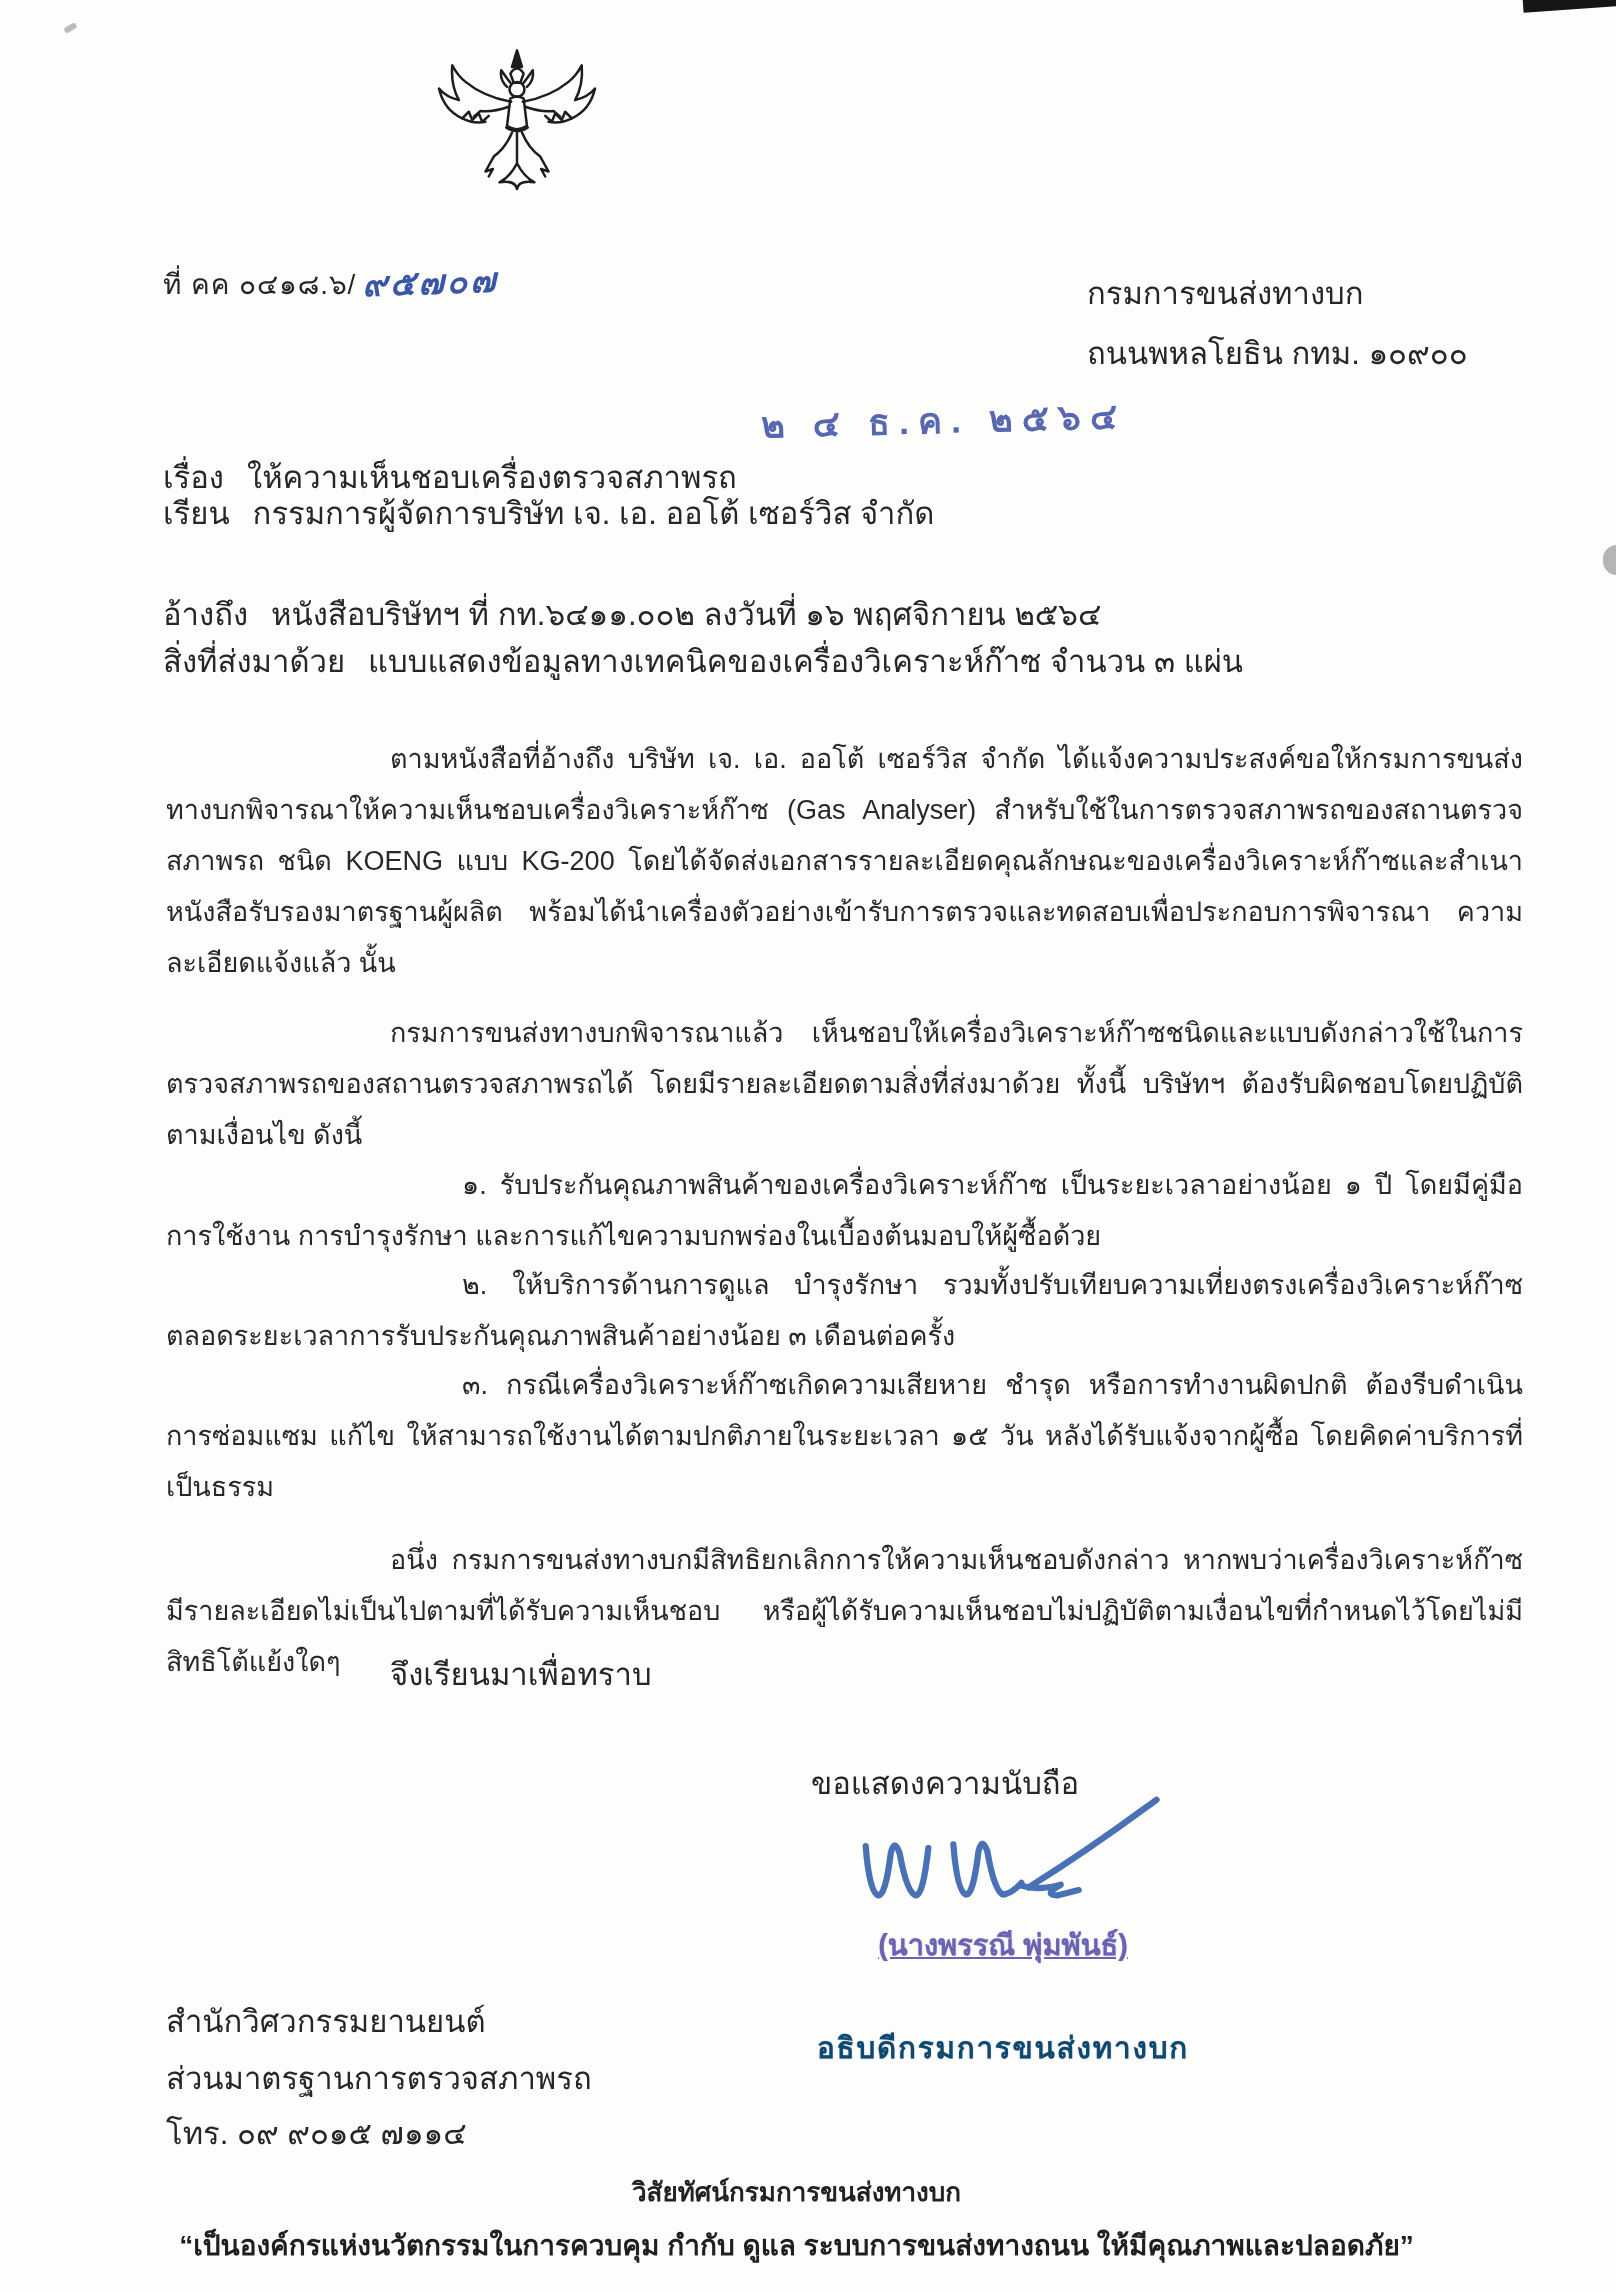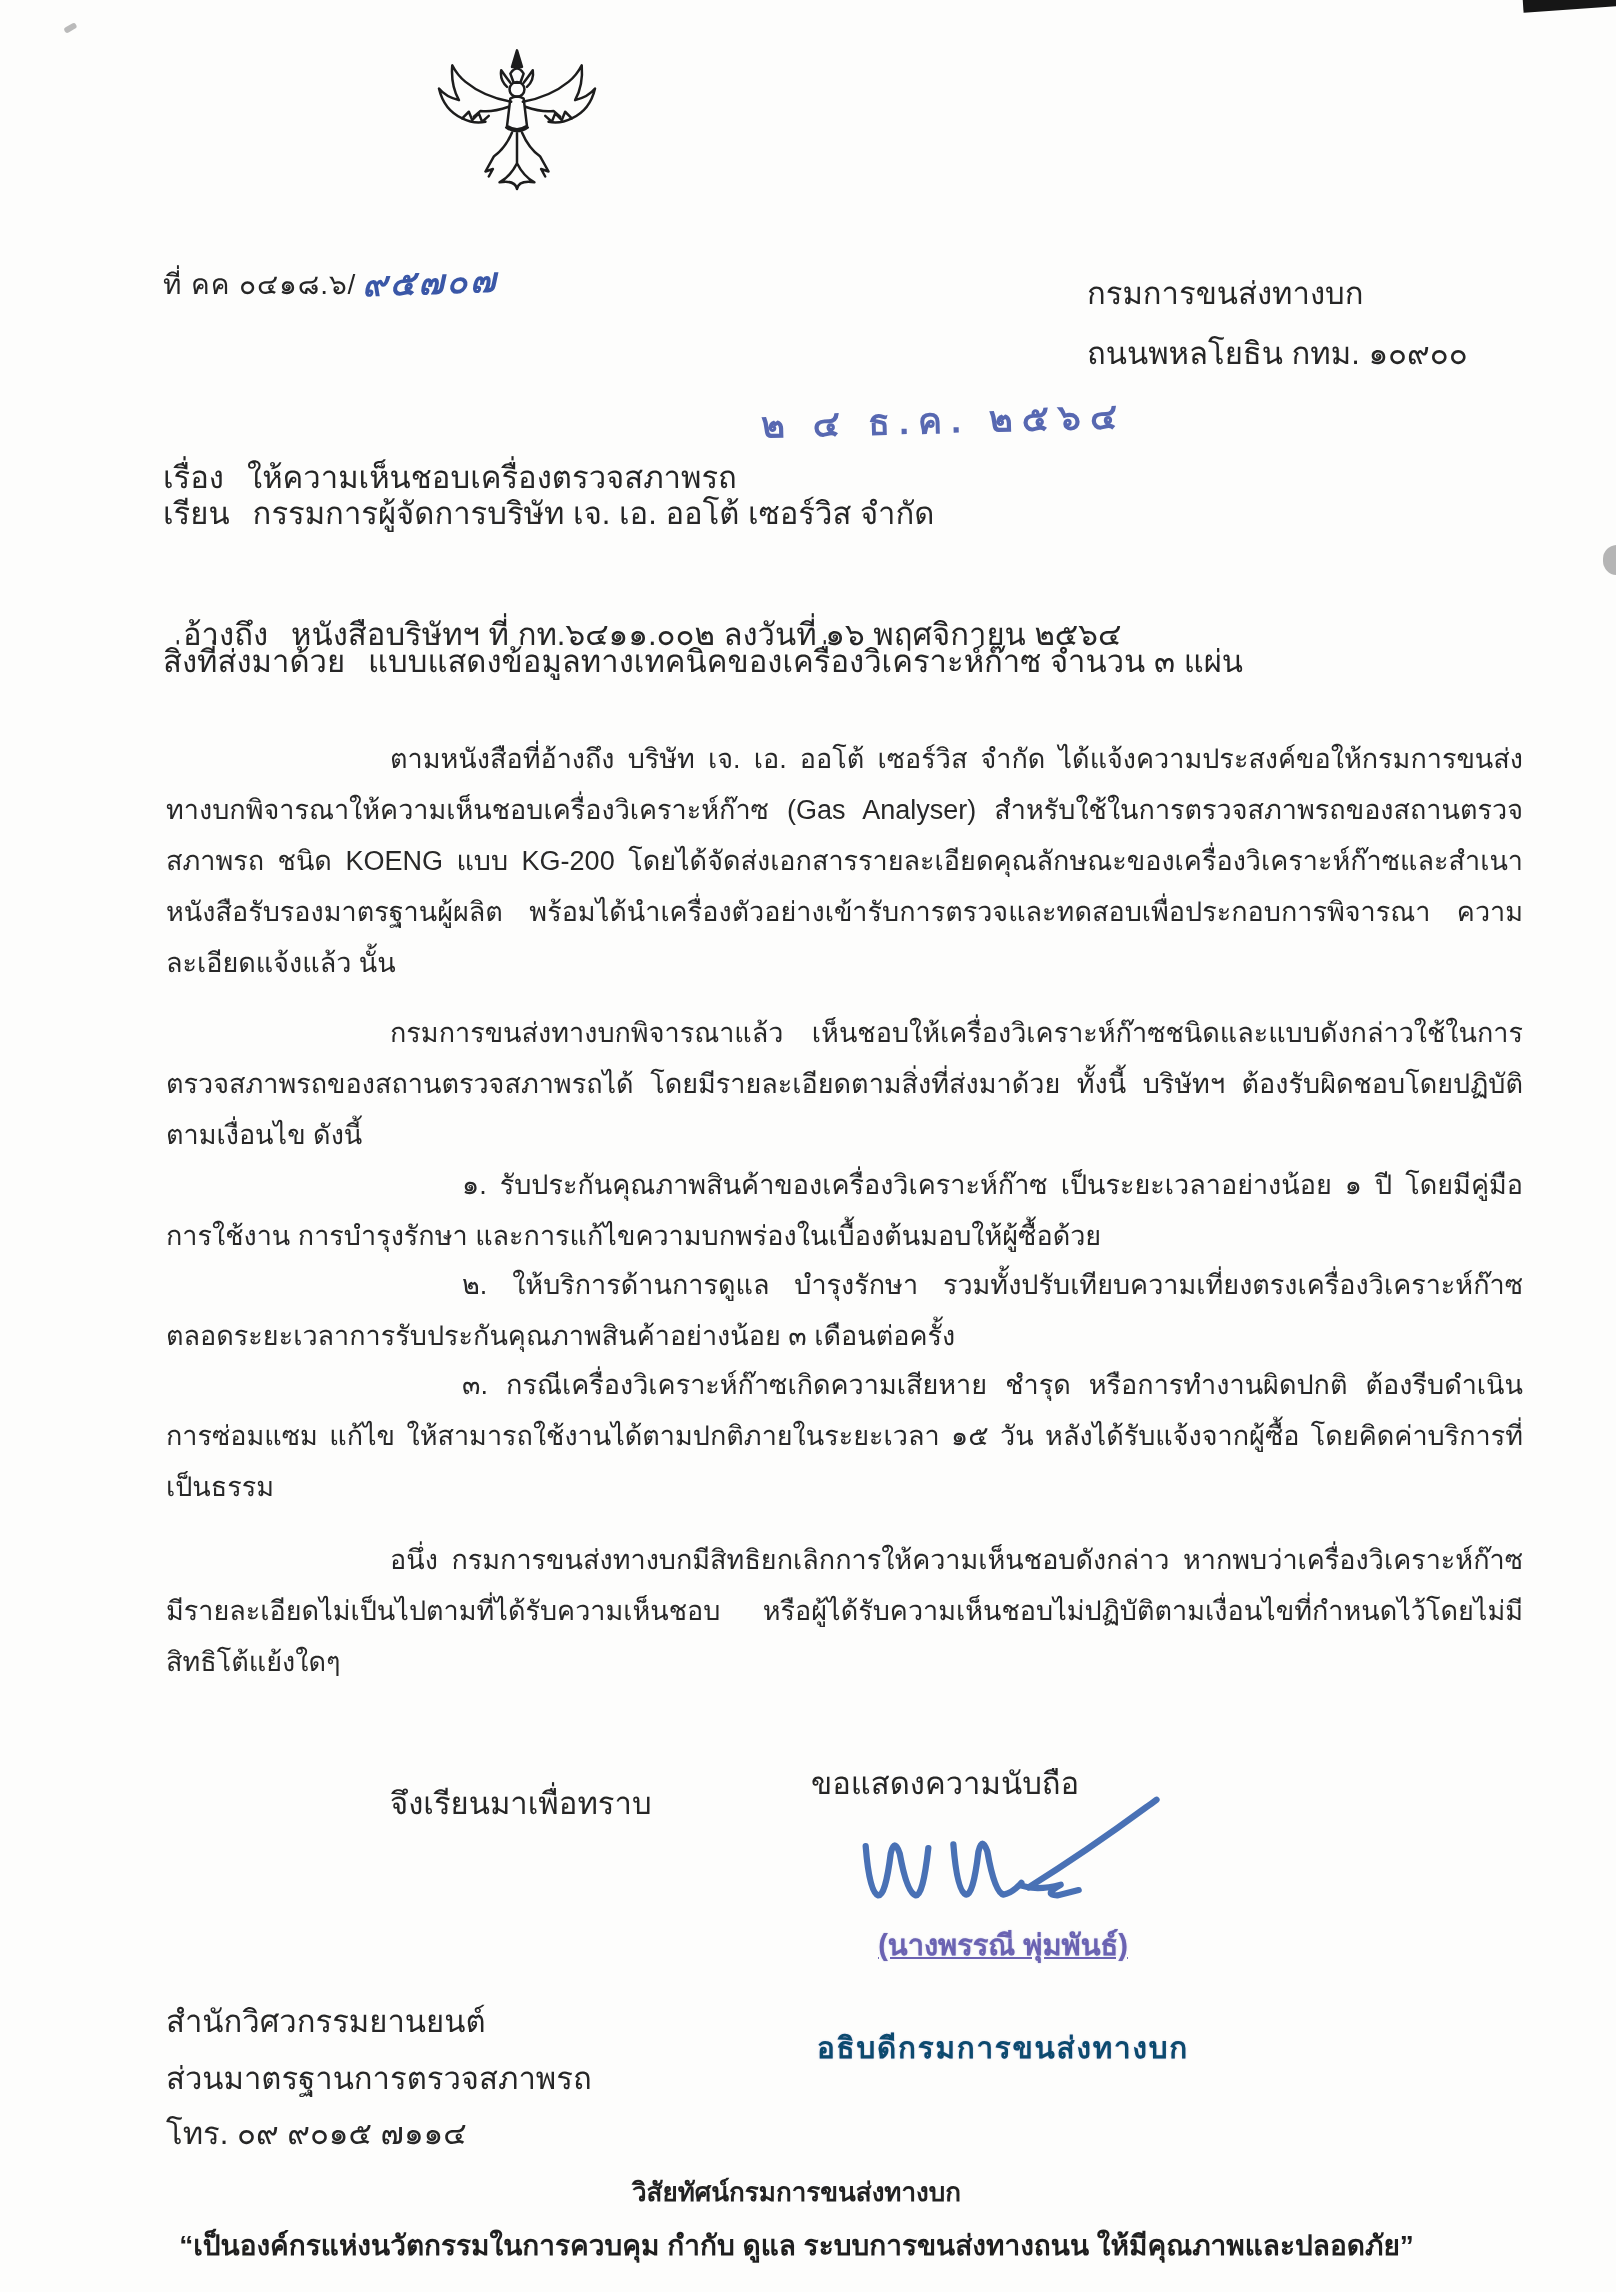--- a/index.html
+++ b/index.html
@@ -103,36 +103,36 @@
   <div class="abs datestamp" style="left:761px;top:392px;">๒ ๔ ธ.ค. ๒๕๖๔</div>
 
   <div class="abs txt meta-line" style="left:163px;top:460px;">
     <span>เรื่อง</span>
     <span class="meta-val">ให้ความเห็นชอบเครื่องตรวจสภาพรถ</span>
   </div>
   <div class="abs txt meta-line" style="left:163px;top:496px;">
     <span>เรียน</span>
     <span class="meta-val">กรรมการผู้จัดการบริษัท เจ. เอ. ออโต้ เซอร์วิส จำกัด</span>
   </div>
-  <div class="abs txt meta-line" style="left:163px;top:617px;margin-left:20px;">
+  <div class="abs txt meta-line" style="left:163px;top:597px;">
     <span>อ้างถึง</span>
     <span class="meta-val">หนังสือบริษัทฯ ที่ กท.๖๔๑๑.๐๐๒ ลงวันที่ ๑๖ พฤศจิกายน ๒๕๖๔</span>
   </div>
   <div class="abs txt meta-line" style="left:163px;top:644px;">
     <span>สิ่งที่ส่งมาด้วย</span>
     <span class="meta-val">แบบแสดงข้อมูลทางเทคนิคของเครื่องวิเคราะห์ก๊าซ จำนวน ๓ แผ่น</span>
   </div>
 
   <div class="abs para indent-p" style="top:734px;">ตามหนังสือที่อ้างถึง บริษัท เจ. เอ. ออโต้ เซอร์วิส จำกัด ได้แจ้งความประสงค์ขอให้กรมการขนส่งทางบกพิจารณาให้ความเห็นชอบเครื่องวิเคราะห์ก๊าซ (Gas Analyser) สำหรับใช้ในการตรวจสภาพรถของสถานตรวจสภาพรถ ชนิด KOENG แบบ KG-200 โดยได้จัดส่งเอกสารรายละเอียดคุณลักษณะของเครื่องวิเคราะห์ก๊าซและสำเนาหนังสือรับรองมาตรฐานผู้ผลิต พร้อมได้นำเครื่องตัวอย่างเข้ารับการตรวจและทดสอบเพื่อประกอบการพิจารณา ความละเอียดแจ้งแล้ว นั้น</div>
   <div class="abs para indent-p" style="top:1008px;">กรมการขนส่งทางบกพิจารณาแล้ว เห็นชอบให้เครื่องวิเคราะห์ก๊าซชนิดและแบบดังกล่าวใช้ในการตรวจสภาพรถของสถานตรวจสภาพรถได้ โดยมีรายละเอียดตามสิ่งที่ส่งมาด้วย ทั้งนี้ บริษัทฯ ต้องรับผิดชอบโดยปฏิบัติตามเงื่อนไข ดังนี้</div>
   <div class="abs para indent-c" style="top:1160px;">๑. รับประกันคุณภาพสินค้าของเครื่องวิเคราะห์ก๊าซ เป็นระยะเวลาอย่างน้อย ๑ ปี โดยมีคู่มือการใช้งาน การบำรุงรักษา และการแก้ไขความบกพร่องในเบื้องต้นมอบให้ผู้ซื้อด้วย</div>
   <div class="abs para indent-c" style="top:1260px;">๒. ให้บริการด้านการดูแล บำรุงรักษา รวมทั้งปรับเทียบความเที่ยงตรงเครื่องวิเคราะห์ก๊าซตลอดระยะเวลาการรับประกันคุณภาพสินค้าอย่างน้อย ๓ เดือนต่อครั้ง</div>
   <div class="abs para indent-c" style="top:1360px;">๓. กรณีเครื่องวิเคราะห์ก๊าซเกิดความเสียหาย ชำรุด หรือการทำงานผิดปกติ ต้องรีบดำเนินการซ่อมแซม แก้ไข ให้สามารถใช้งานได้ตามปกติภายในระยะเวลา ๑๕ วัน หลังได้รับแจ้งจากผู้ซื้อ โดยคิดค่าบริการที่เป็นธรรม</div>
   <div class="abs para indent-p" style="top:1535px;">อนึ่ง กรมการขนส่งทางบกมีสิทธิยกเลิกการให้ความเห็นชอบดังกล่าว หากพบว่าเครื่องวิเคราะห์ก๊าซมีรายละเอียดไม่เป็นไปตามที่ได้รับความเห็นชอบ หรือผู้ได้รับความเห็นชอบไม่ปฏิบัติตามเงื่อนไขที่กำหนดไว้โดยไม่มีสิทธิโต้แย้งใดๆ</div>
-  <div class="abs txt" style="left:390px;top:1786px;text-align:right;">จึงเรียนมาเพื่อทราบ</div>
+  <div class="abs txt" style="left:390px;top:1657px;text-align:right;">จึงเรียนมาเพื่อทราบ</div>
 
   <div class="abs txt" style="left:811px;top:1766px;">ขอแสดงความนับถือ</div>
 
   <div class="abs" style="left:846px;top:1796px;width:349px;height:130px;">
     <svg viewBox="0 0 390 145" width="349" height="130">
       <g fill="none" stroke="#3a66b0" stroke-width="7" stroke-linecap="round" stroke-linejoin="round" opacity="0.92">
         <path d="M22 56 Q26 108 36 111 Q44 112 50 64 Q54 46 60 64 Q68 108 78 111 Q86 112 92 58"></path>
         <path d="M120 54 Q124 106 134 110 Q142 112 148 62 Q152 44 158 62 Q166 108 176 110 Q185 109 196 97"></path>
         <path d="M196 100 Q214 106 240 99 Q220 110 236 111 L260 105"></path>
         <path d="M204 102 Q268 62 336 12 Q342 8 347 4"></path>

